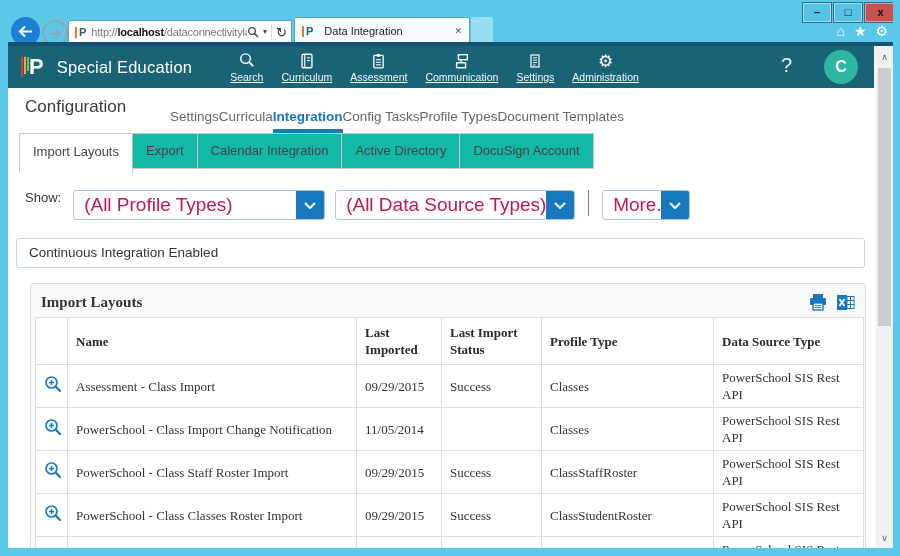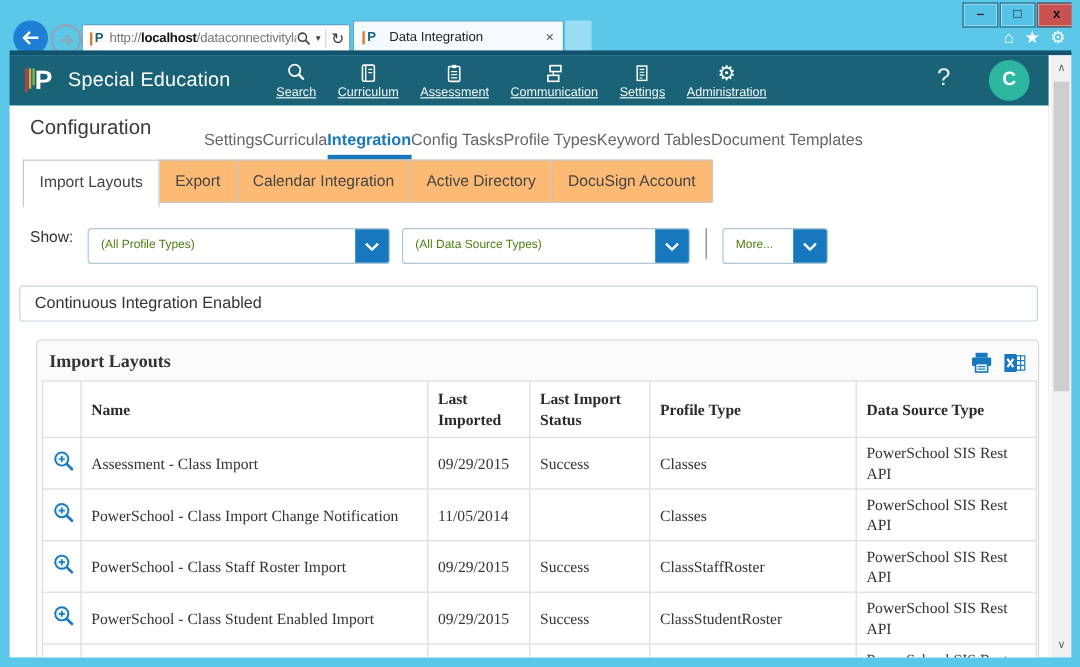--- a/index.html
+++ b/index.html
@@ -59,28 +59,28 @@
   
   .page{position:absolute;left:8px;top:88px;width:866px;height:460px;background:#fff;overflow:hidden;}
 
   .config-row{position:relative;height:45px;text-decoration:underline;}
   .page-title{position:absolute;left:17px;top:9px;font-size:17px;color:#3A3A3A;}
   .config-links{position:absolute;left:162px;bottom:0;display:flex;gap:0;}
   .config-link{font-size:13.5px;color:#666;padding-bottom:9px;cursor:pointer;}
   .config-link.active{color:#1778BE;font-weight:bold;border-bottom:4px solid #1778BE;padding-bottom:5px;}
 
   .subtabs{position:absolute;left:12px;top:45px;display:flex;align-items:flex-start;}
-  .subtab{height:34px;line-height:34px;padding:0 13px;font-size:13px;color:#444;background:#fdba74;
+  .subtab{height:34px;line-height:34px;padding:0 13px;font-size:13px;color:#444;background:#14b8a6;
     border:1px solid #C9C9C9;margin-left:-1px;cursor:pointer;white-space:nowrap;}
   .subtab.active{background:#fff;height:38px;line-height:36px;border-bottom:1px solid #fff;z-index:2;position:relative;}
 
   .filter-row{position:absolute;left:17px;top:102px;display:flex;align-items:flex-start;}
   .filter-label{font-size:13px;color:#333;margin-right:12px;}
   .sel{height:30px;background:#fff;border:1px solid #AFC6D6;border-radius:3px;display:flex;align-items:stretch;box-sizing:border-box;cursor:pointer;}
-  .sel-text{flex:1;font-size:10px;color:#4d7c0f;line-height:28px;padding:0 10px;white-space:nowrap;overflow:hidden;}
+  .sel-text{flex:1;font-size:19px;color:#be185d;line-height:28px;padding:0 10px;white-space:nowrap;overflow:hidden;}
   .sel-btn{width:28px;background:#1778BE;display:flex;align-items:center;justify-content:center;border-radius:0 2px 2px 0;}
   .sel.profile{width:252px;margin-right:10px;}
   .sel.datasource{width:240px;}
   .vsep{width:1px;height:26px;background:#7F7F7F;margin:0 13px;}
   .sel.more{width:88px;}
 
   .banner{position:absolute;left:8px;top:150px;width:849px;height:30px;background:#fff;border:1px solid #C7D7E6;
     border-radius:3px;box-sizing:border-box;}
   .banner-text{font-size:13.5px;font-weight:normal;color:#333;line-height:28px;padding-left:12px;}
 
@@ -251,21 +251,20 @@
   <div class="page">
 
     <div class="config-row">
       <span class="page-title">Configuration</span>
       <div class="config-links">
         <span class="config-link">Settings</span>
         <span class="config-link">Curricula</span>
         <span class="config-link active">Integration</span>
         <span class="config-link">Config Tasks</span>
         <span class="config-link">Profile Types</span>
-        <span class="config-link">Keyword Tables</span>
         <span class="config-link">Document Templates</span>
       </div>
     </div>
 
     <div class="subtabs">
       <div class="subtab active">Import Layouts</div>
       <div class="subtab">Export</div>
       <div class="subtab">Calendar Integration</div>
       <div class="subtab">Active Directory</div>
       <div class="subtab">DocuSign Account</div>
@@ -398,21 +397,21 @@
   </tr>
             <tr>
     <td class="icon-cell">
       <svg width="18" height="18" viewBox="0 0 18 18">
                   <circle cx="7.5" cy="7.5" r="5.5" fill="#EAF4FB" stroke="#1778BE" stroke-width="1.6"></circle>
                   <line x1="7.5" y1="5" x2="7.5" y2="10" stroke="#1778BE" stroke-width="1.4"></line>
                   <line x1="5" y1="7.5" x2="10" y2="7.5" stroke="#1778BE" stroke-width="1.4"></line>
                   <line x1="11.8" y1="11.8" x2="16" y2="16" stroke="#1778BE" stroke-width="2.2" stroke-linecap="round"></line>
                 </svg>
     </td>
-    <td class="name-cell">PowerSchool - Class Student Enabled Import</td>
+    <td class="name-cell">PowerSchool - Class Classes Roster Import</td>
     <td>09/29/2015</td>
     <td>Success</td>
     <td>ClassStudentRoster</td>
     <td>PowerSchool SIS Rest API</td>
   </tr>
             <tr>
     <td class="icon-cell"></td>
     <td class="name-cell"></td>
     <td></td>
     <td></td>

